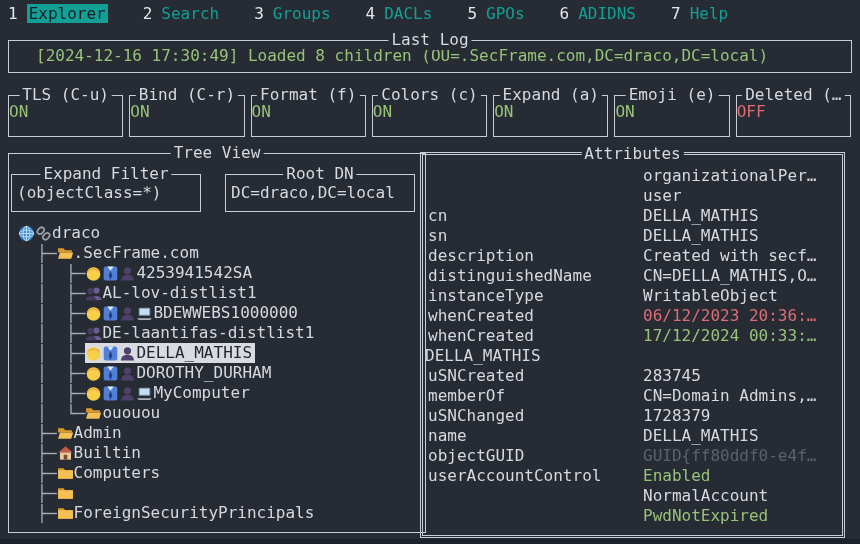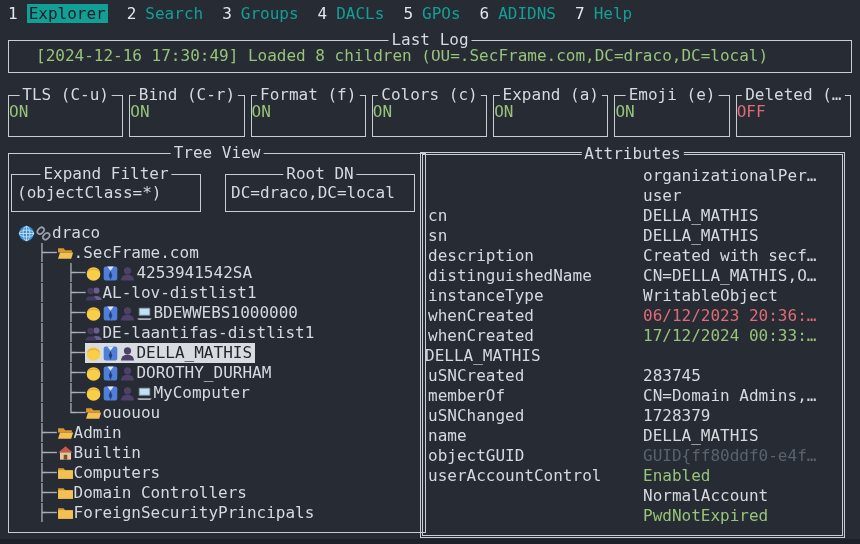--- a/index.html
+++ b/index.html
@@ -8,40 +8,40 @@
   }
   *{box-sizing:border-box;margin:0;padding:0}
   body{background:#1d2129;font-family:"DejaVu Sans Mono",monospace;font-size:16px;color:var(--fg)}
   .app{position:relative;width:860px;height:544px;background:var(--bg);overflow:hidden}
   .panel{position:absolute;border:1px solid var(--border)}
   .double{border:3px double var(--border)}
   .ptitle{position:absolute;top:-11px;left:50%;transform:translateX(-50%);
           background:var(--bg);padding:0 3px;white-space:nowrap;color:var(--fg);line-height:20px}
   
   .menubar{position:absolute;left:8px;top:3px;display:flex;line-height:22px}
-  .menu-item{margin-right:19px;white-space:pre}
+  .menu-item{margin-right:35px;white-space:pre}
   .mkey{color:#e4e7ea;margin-right:9px}
   .mlabel{color:var(--teal)}
   .mlabel.active{background:var(--teal);color:#1a1e25;padding:0 2px}
   
   .lastlog{left:8px;right:8px;top:40px;height:33px}
   .logline{color:var(--green);padding:5px 0 0 27px;white-space:pre}
   
   .toggles{position:absolute;left:8px;right:9px;top:95px;height:42px;display:flex;gap:6px}
   .toggle-box{position:relative;flex:1;border:1px solid var(--border);text-align:left}
   .tval{display:block;margin-top:6px;line-height:20px}
   .tval.on{color:var(--green)} .tval.off{color:var(--red)}
   
   .treepanel{left:8px;top:153px;width:418px;height:380px}
   .inbox{position:absolute;height:38px;top:20px;border:1px solid var(--border)}
   .inbox .inval{padding:8px 0 0 5px;white-space:pre}
   .filterbox{left:2px;width:190px}
   .rootbox{left:216px;width:190px}
   .tree{position:absolute;left:9px;top:69px;right:2px}
-  .tree-row{height:20px;display:flex;align-items:flex-start}
+  .tree-row{height:20px;display:flex;align-items:center}
   .tprefix{color:var(--line);white-space:pre}
   .icon{display:inline-flex;width:17px;height:17px;flex:0 0 17px}
   .icon svg{width:17px;height:17px}
   .rowsel{display:inline-flex;align-items:center;padding-right:3px}
   .rowsel.selected{background:var(--hl)}
   .tlabel{white-space:pre;line-height:20px}
   .rowsel.selected .tlabel{color:var(--hlfg)}
   
   .attrpanel{left:420px;top:152px;width:425px;height:386px}
   .attrs{position:absolute;left:2px;top:11px;right:3px}
@@ -375,21 +375,20 @@
         </div>
         <div class="tree-row">
           <span class="tprefix">  ├─</span>
           <span class="rowsel">
             <span class="icon">
               <svg viewBox="0 0 16 16">
                 <path d="M1 3h5.2l1.5 2H15v8H1z" fill="#d89a30"></path>
                 <rect x="1" y="5" width="14" height="8" rx="0.5" fill="#f4c054"></rect>
               </svg>
             </span>
-            <span class="tlabel">Domain Controllers</span>
           </span>
         </div>
         <div class="tree-row">
           <span class="tprefix">  ├─</span>
           <span class="rowsel">
             <span class="icon">
               <svg viewBox="0 0 16 16">
                 <path d="M1 3h5.2l1.5 2H15v8H1z" fill="#d89a30"></path>
                 <rect x="1" y="5" width="14" height="8" rx="0.5" fill="#f4c054"></rect>
               </svg>

